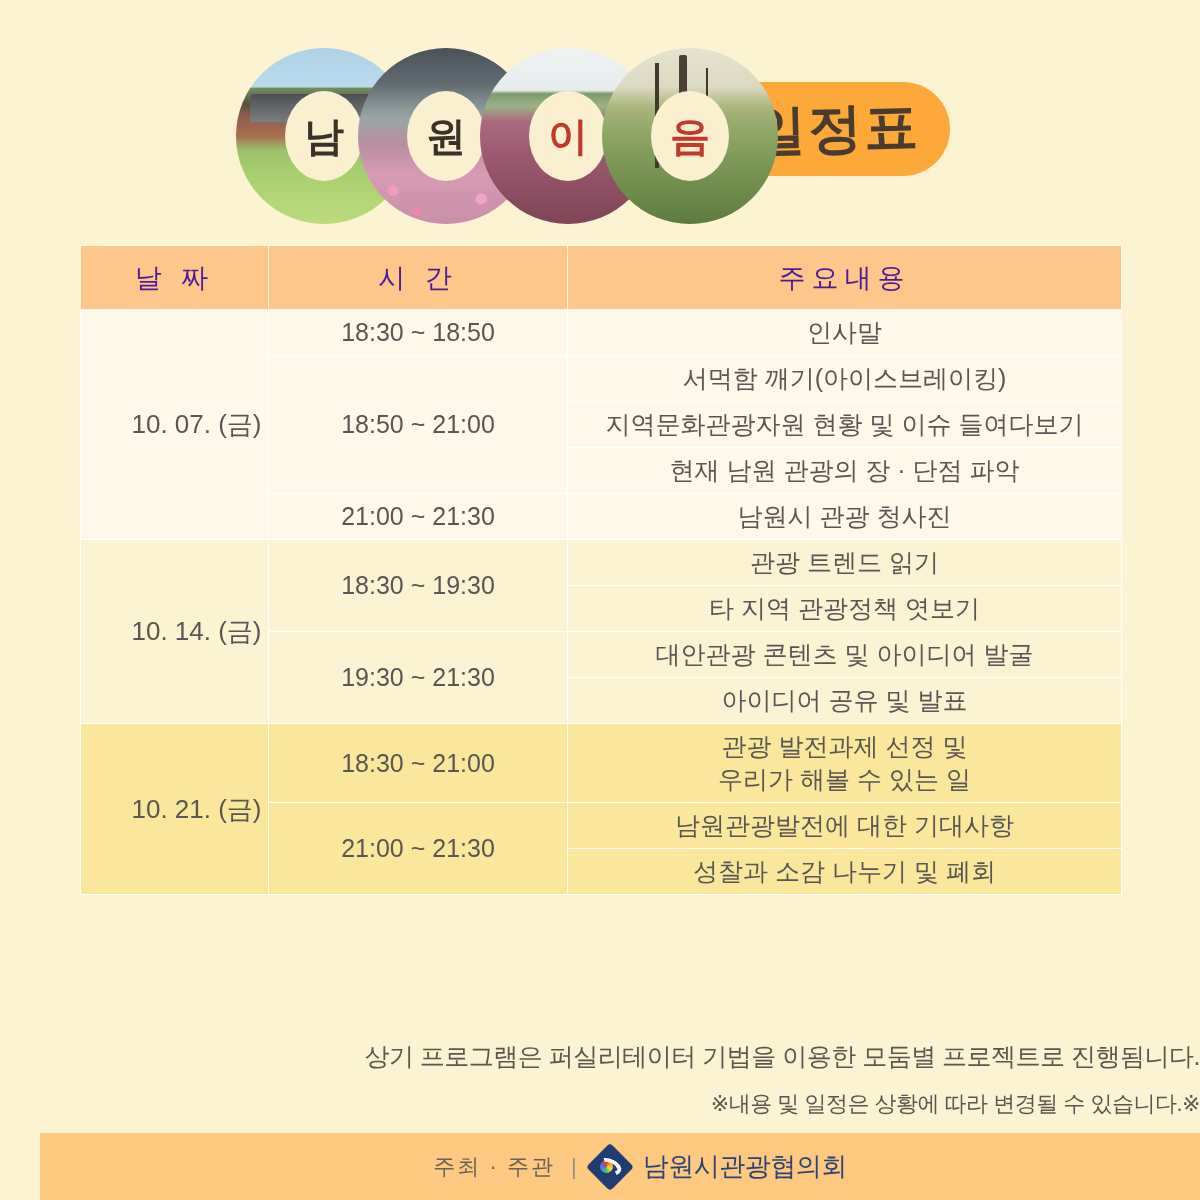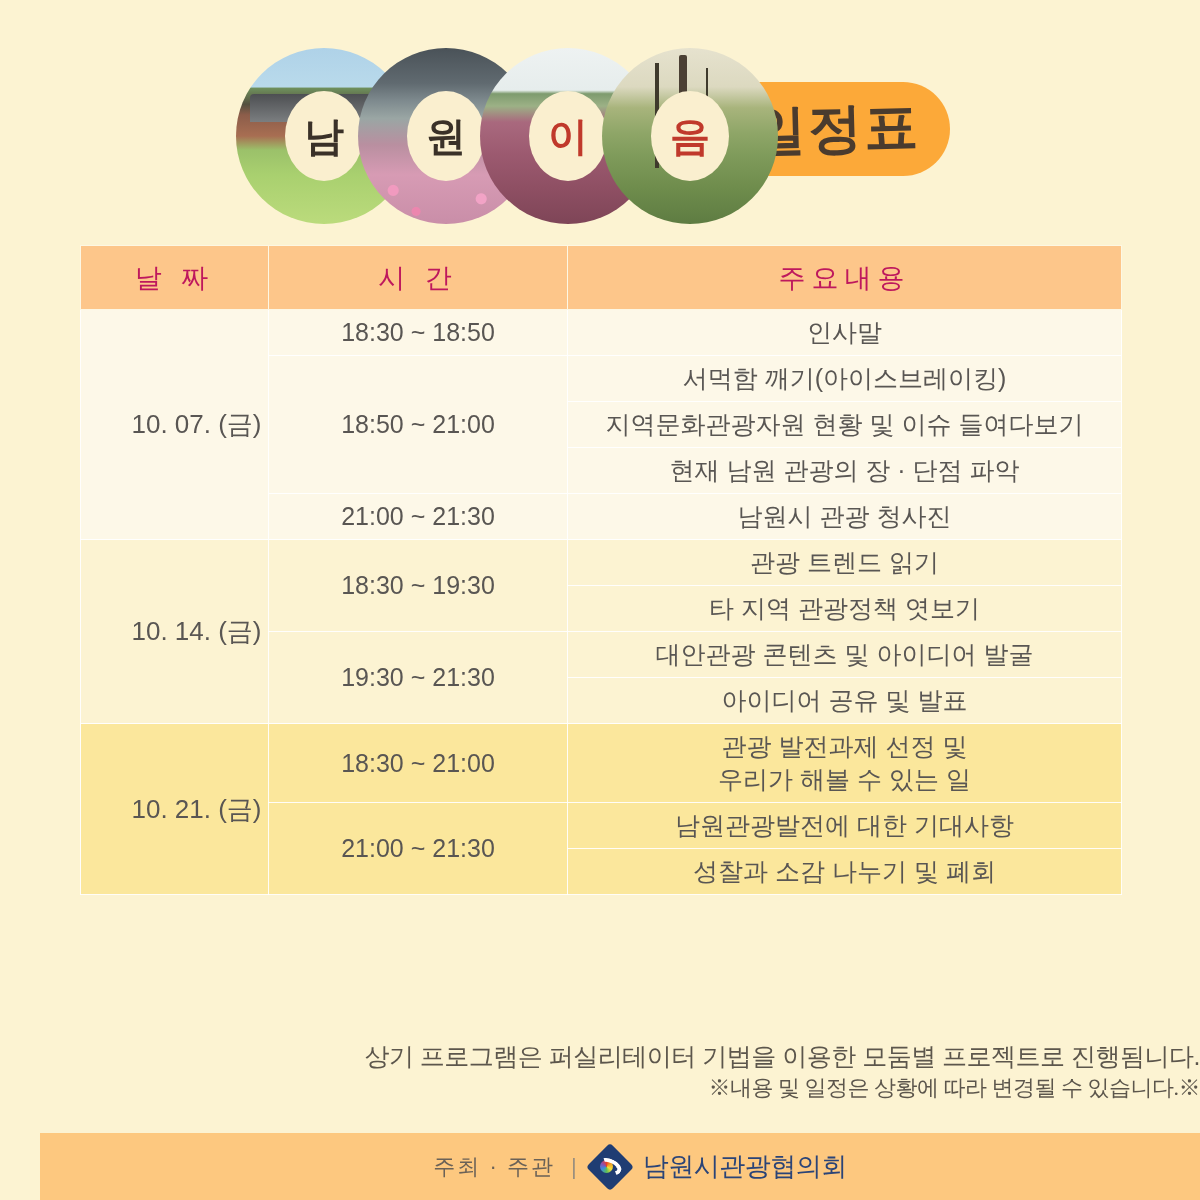--- a/index.html
+++ b/index.html
@@ -105,21 +105,21 @@
     width:1041px;
     border-collapse:collapse;
     table-layout:fixed;
   }
   .sched col.col-date    { width:188px; }
   .sched col.col-time    { width:299px; }
   .sched col.col-content { width:554px; }
 
   .sched th {
     background:#FDC68A;
-    color:#be185d;
+    color:#4c1d95;
     font-size:27px;
     font-weight:400;
     letter-spacing:6px;
     height:64px;
     border:1px solid #FDF7E3;
     text-align:center;
   }
   .sched td {
     border:1px solid rgba(255,255,255,0.92);
     color:#595653;
@@ -136,21 +136,21 @@
   .sched tr.blk1 td { background:#FDF8E8; }
   .sched tr.blk2 td { background:#FCF3D2; }
   .sched tr.blk3 td { background:#FBE79C; }
 
   
   .notes {
     position:absolute; left:0; top:1040px; width:1200px;
     text-align:right; color:#5C564C;
   }
   .note-main { font-size:25px; letter-spacing:-0.5px; }
-  .note-sub  { font-size:22px; letter-spacing:-0.5px;font-family:Liberation Serif, serif; }
+  .note-sub  { font-size:22px; margin-top:16px; letter-spacing:-0.5px; }
 
   
   .footer {
     position:absolute; left:0; top:1133px; width:1200px; height:67px;
     background:#FDC87F;
     display:flex; align-items:center; justify-content:center; gap:16px;margin-left:40px;
   }
   .footer-host {
     font-size:22px; color:#6B6257; letter-spacing:2px;
   }

